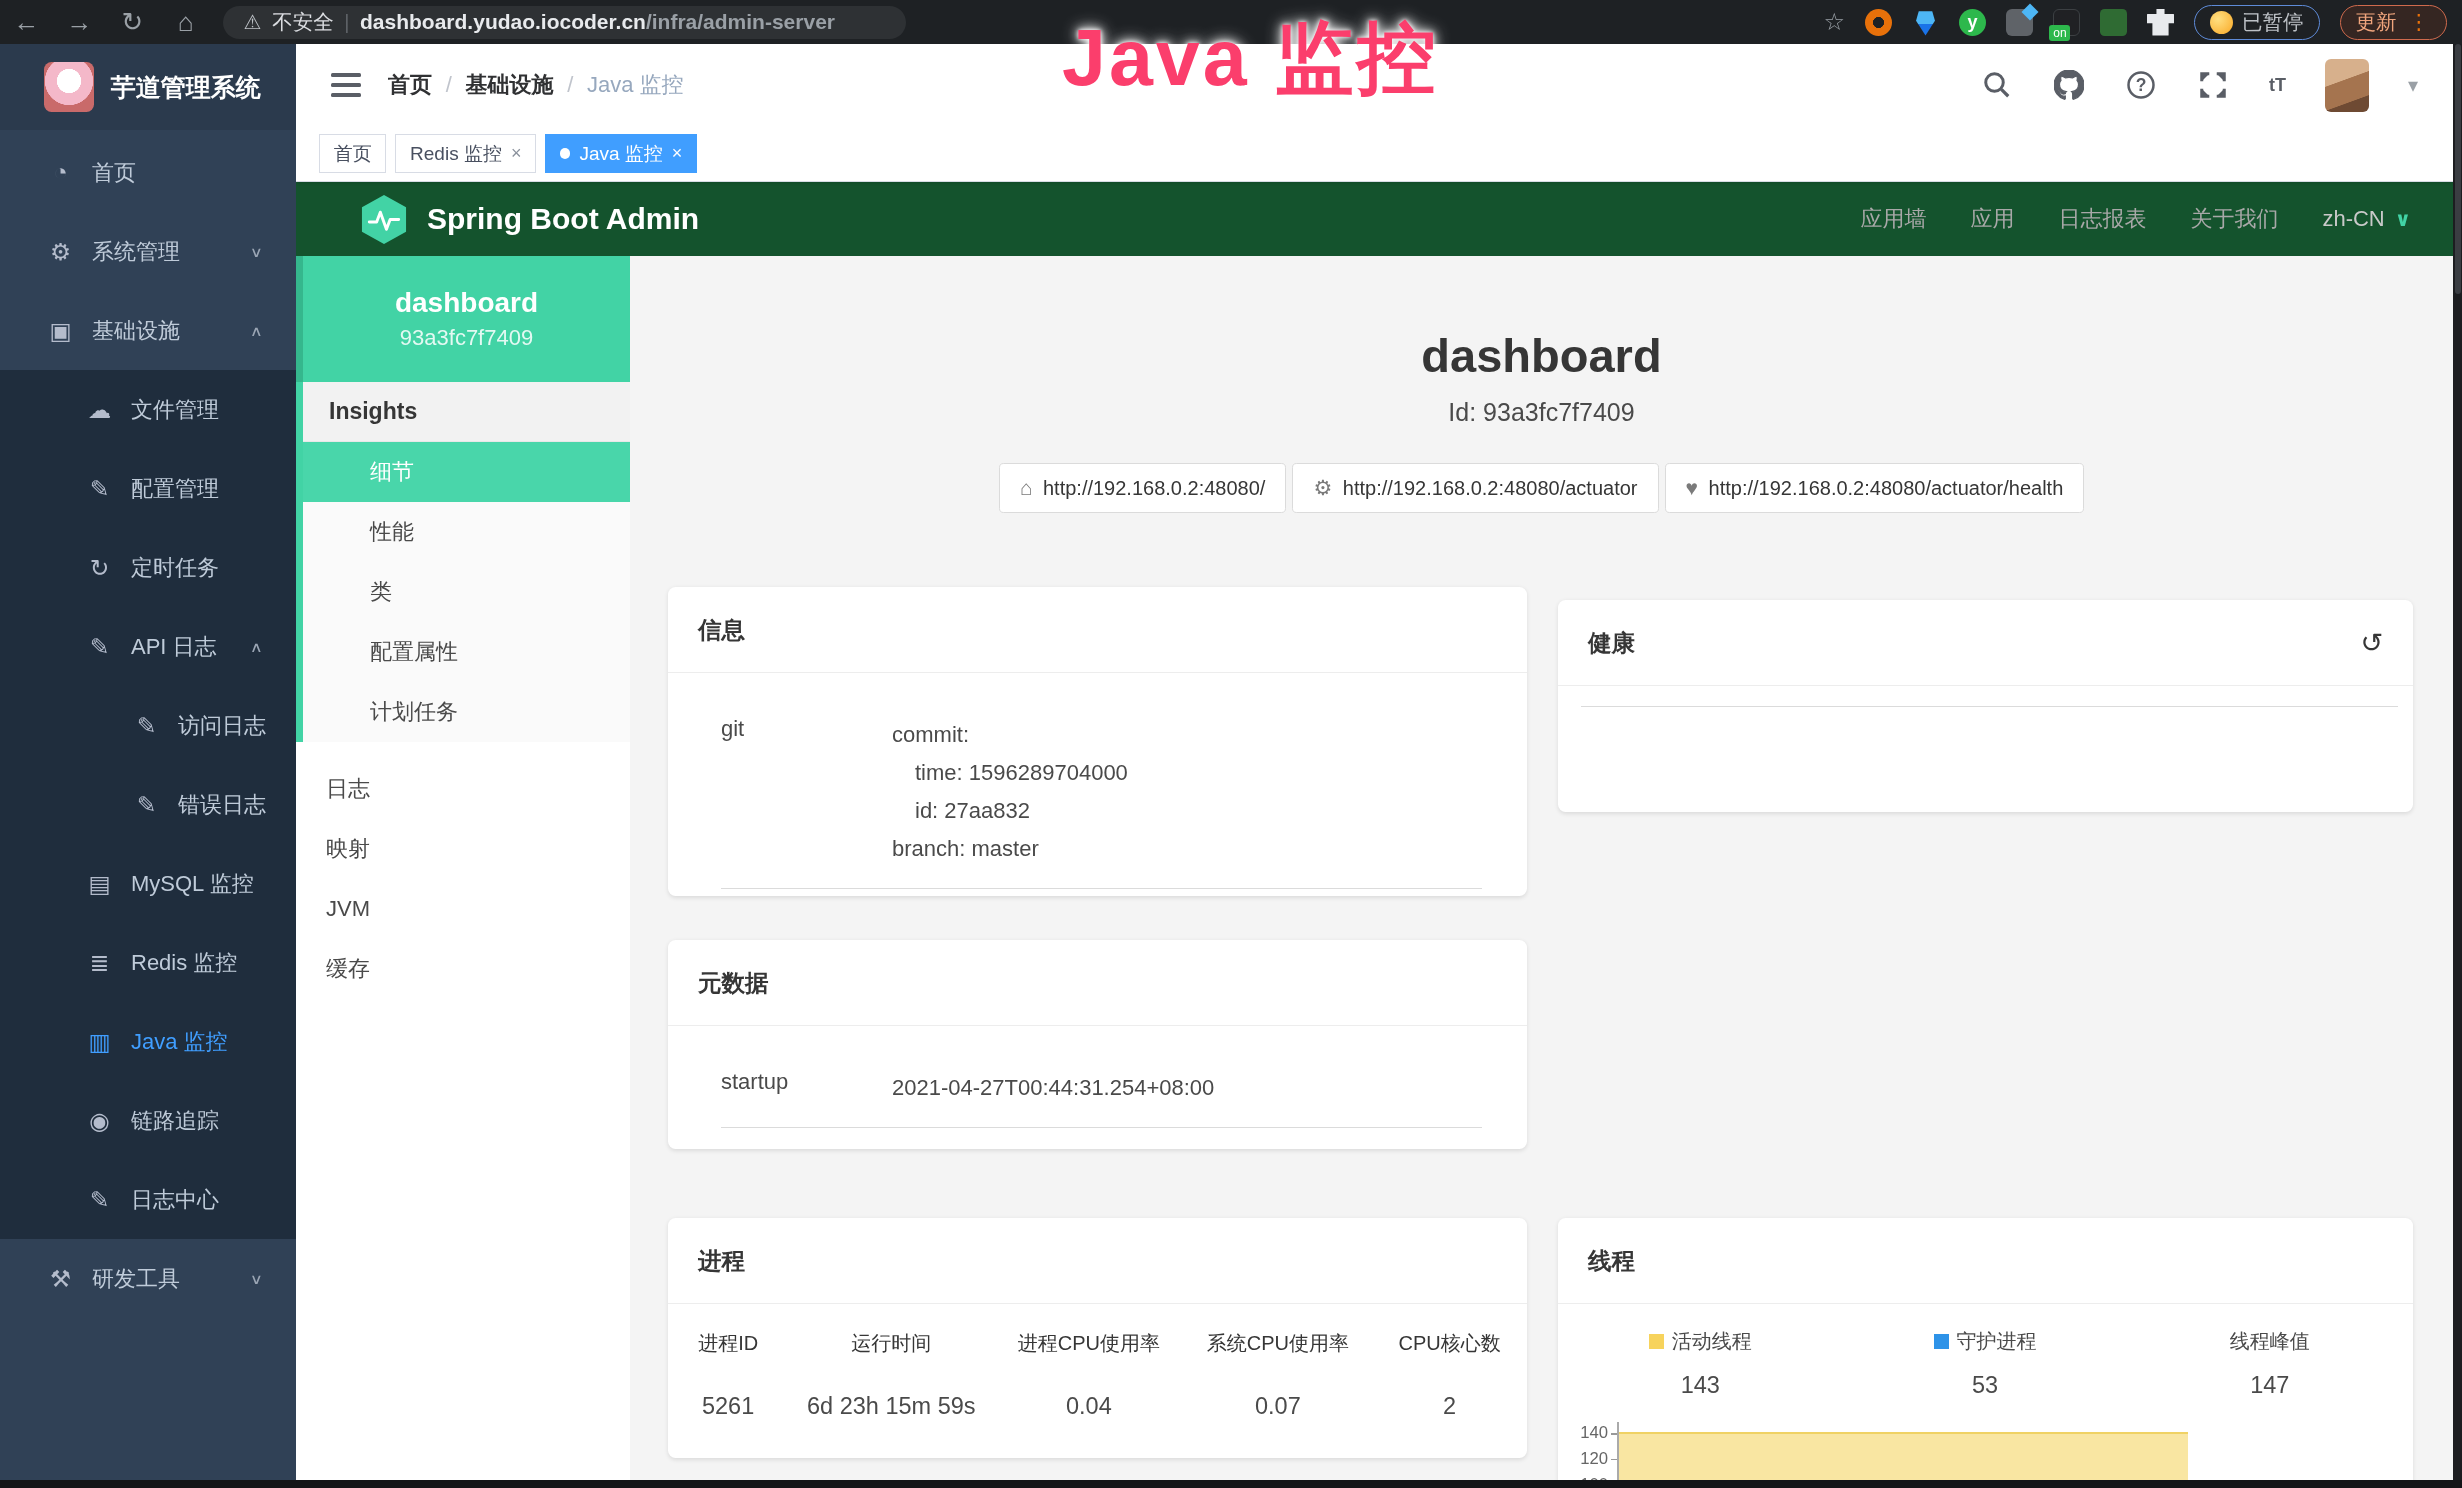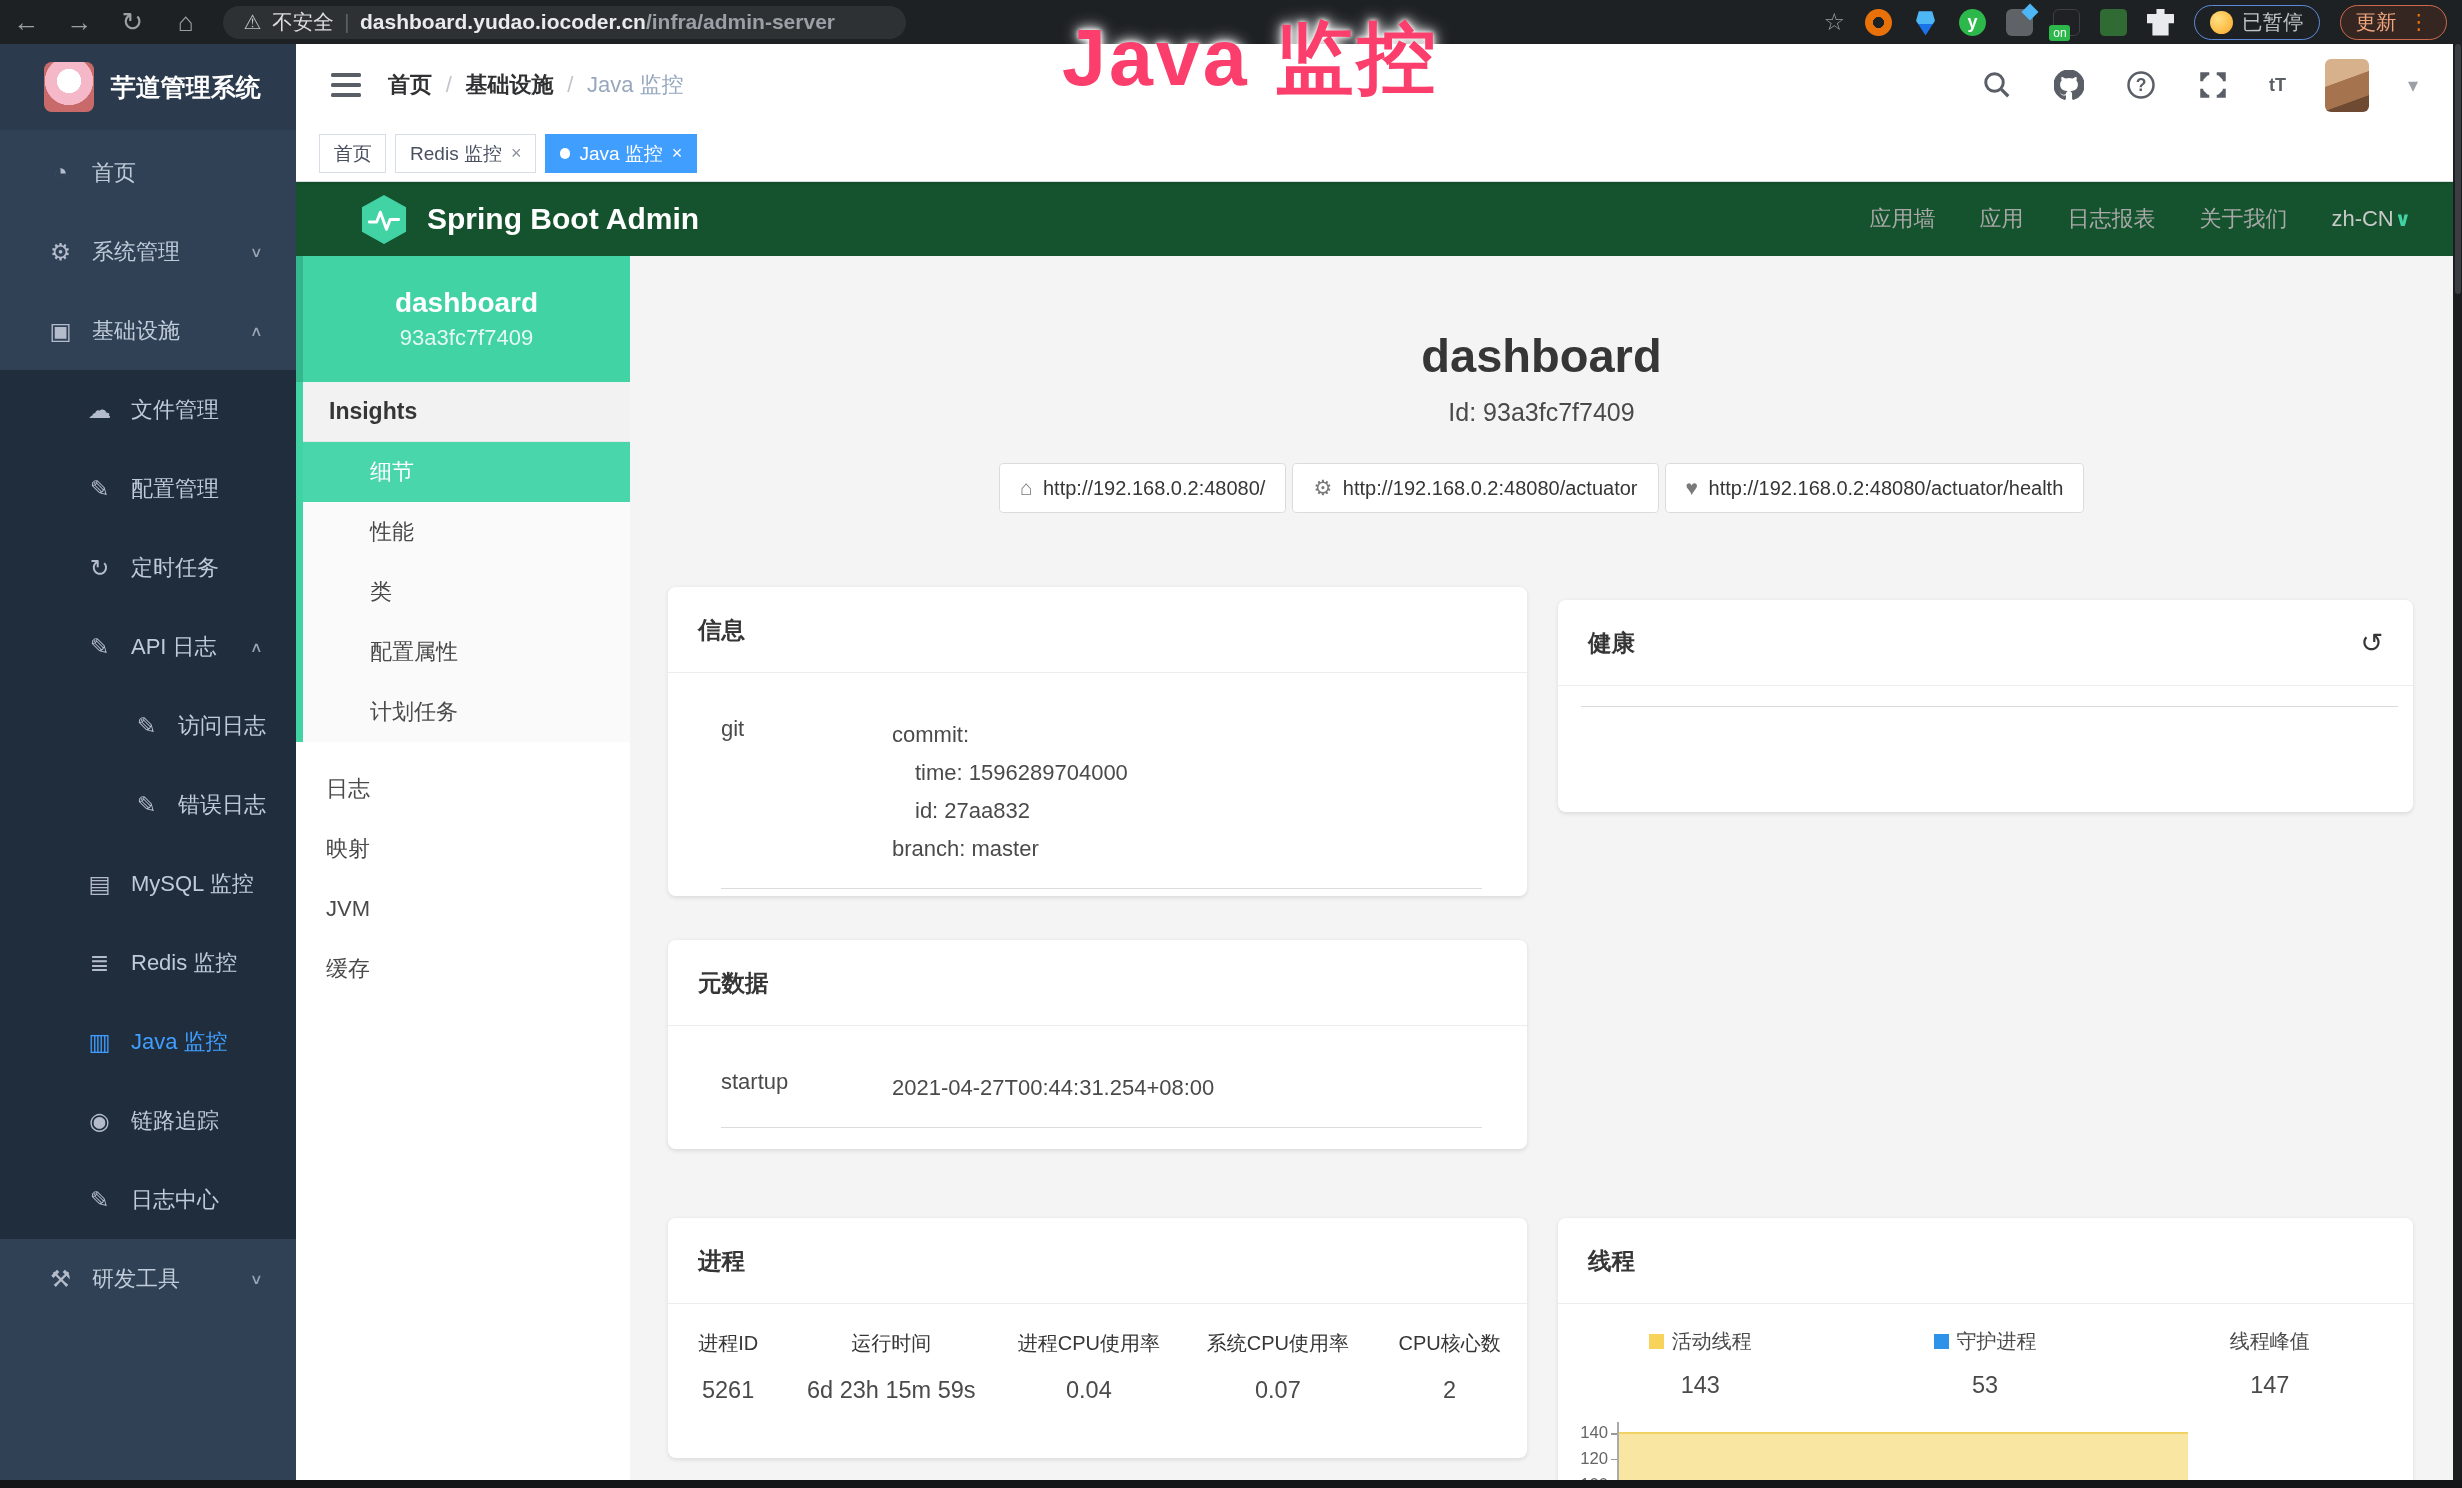--- a/index.html
+++ b/index.html
@@ -76,21 +76,21 @@
   .tag.active { background:#409eff; border-color:#409eff; color:#fff; }
   .tag.active .x { color:#fff; }
   .tag .dot { width:10.6px; height:10.6px; border-radius:50%; background:#fff; display:inline-block; }
 
   
   .sba-header { height:74px; background:#14532d; display:flex; align-items:center; padding:0 42px 0 65px; }
   .sba-logo { width:46px; height:49px; }
   .sba-brand { color:#fff; font-size:30px; font-weight:bold; margin-left:20px; }
   .sba-nav { margin-left:auto; display:flex; align-items:center; gap:44px; }
   .sba-nav .nv { color:#a8a8a8; font-size:22px; cursor:pointer; }
-  .locale { color:#c9c9c9; font-size:22px; display:flex; align-items:center; gap:1px; cursor:pointer; }
+  .locale { color:#c9c9c9; font-size:22px; display:flex; align-items:center; gap:10px; cursor:pointer; }
   .locale .lc { color:#42d3a5; font-size:20px; font-weight:bold; }
 
   
   .sba-body { flex:1; display:flex; overflow:hidden; }
   .sba-side { width:334px; background:#fff; box-shadow:1.5px 0 4.6px rgba(0,0,0,.06); display:flex; flex-direction:column; }
   .inst-head { height:126px; background:#42d3a5; border-left:7.6px solid #35b78d; display:flex; flex-direction:column; align-items:center; justify-content:center; gap:6px; }
   .inst-name { color:#fff; font-size:28px; font-weight:bold; }
   .inst-id { color:rgba(255,255,255,.85); font-size:22px; }
   .ins-group { border-left:7.6px solid #42d3a5; }
   .ins-label { height:60px; display:flex; align-items:center; padding-left:26px; background:#f2f2f2; border-bottom:0.8px solid #e8e8e8; font-size:23px; font-weight:bold; color:#363636; }
@@ -120,21 +120,21 @@
   .kv-label { width:171px; font-size:22px; color:#4a4a4a; }
   .kv-val { font-size:22px; color:#4a4a4a; line-height:38px; }
   .kv-val .ind { padding-left:23px; }
   .rule { border-bottom:0.8px solid #dbdbdb; margin:20px 15px 0 23px; }
 
   .hrow { display:flex; align-items:center; padding:27px 20px 0 20px; }
   .hrow .hl { font-size:23px; font-weight:600; color:#363636; }
   .hrow .hv { margin-left:auto; font-size:23px; font-weight:bold; }
 
   .ptable { display:flex; text-align:center; margin-top:26px; }
-  .ptable.vals { margin-top:20px; padding-bottom:35px; }
+  .ptable.vals { margin-top:36px; padding-bottom:35px; }
   .pc { font-size:20px; color:#363636; }
   .ptable.vals .pc { font-size:23.5px; color:#4a4a4a; }
   .pc:nth-child(1){width:14%;} .pc:nth-child(2){width:24%;} .pc:nth-child(3){width:22%;} .pc:nth-child(4){width:22%;} .pc:nth-child(5){width:18%;}
 
   .legend-row { display:flex; margin-top:24px; }
   .leg { width:33.3%; display:flex; justify-content:center; align-items:center; gap:8px; font-size:20px; color:#4a4a4a; }
   .sw { width:15px; height:15px; display:inline-block; }
   .leg-vals { display:flex; margin-top:16.7px; }
   .lv { width:33.3%; text-align:center; font-size:23.5px; color:#4a4a4a; }
   .tchart { position:relative; margin-top:20px; height:152px; }

